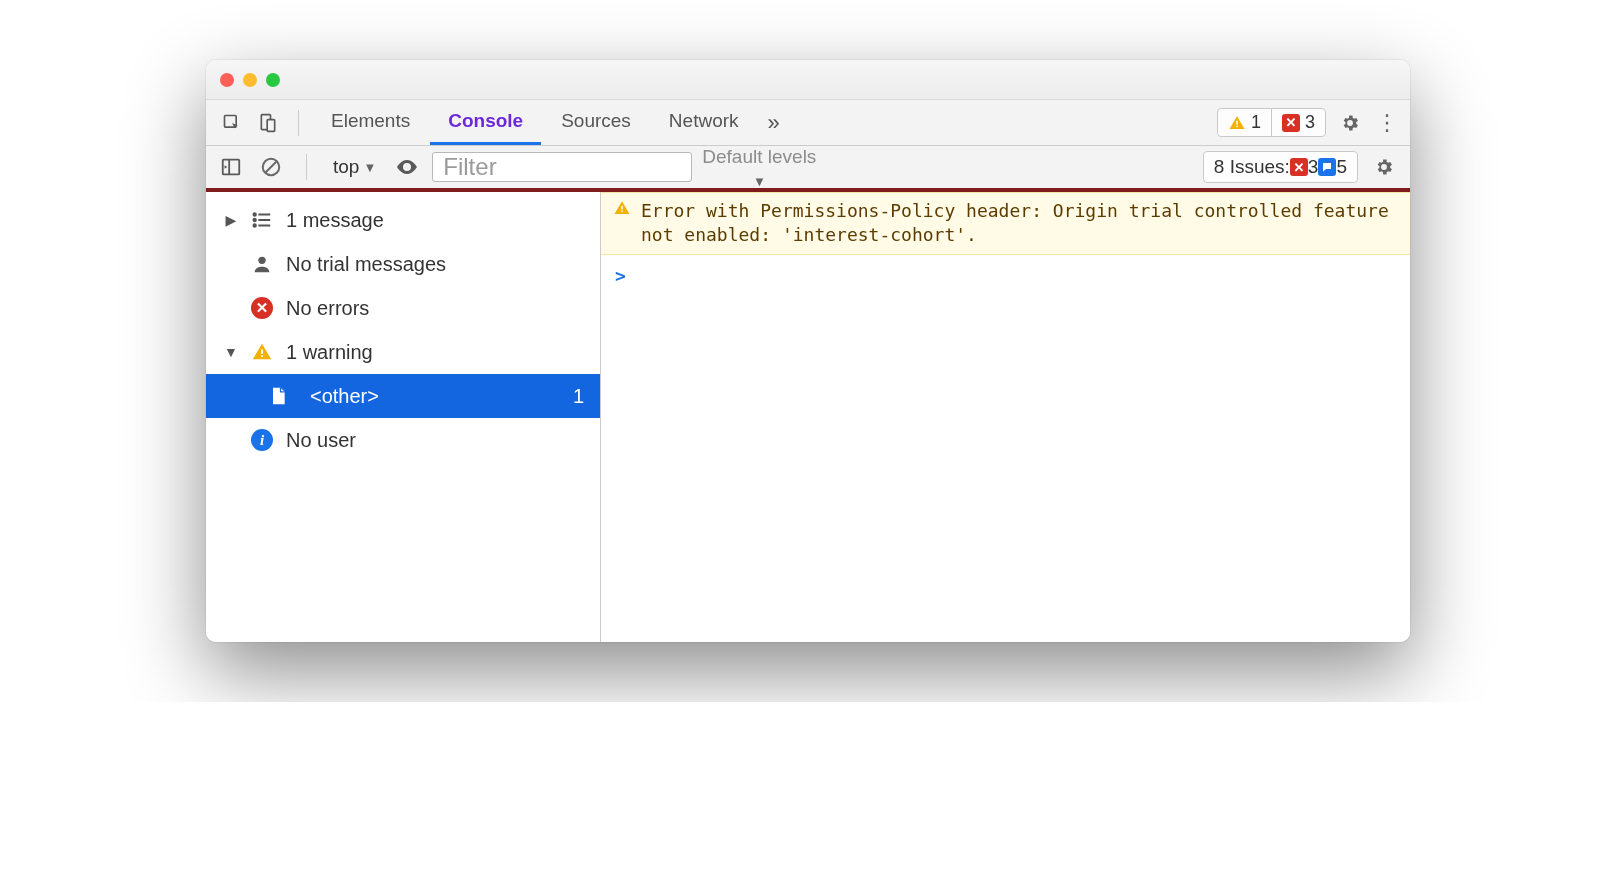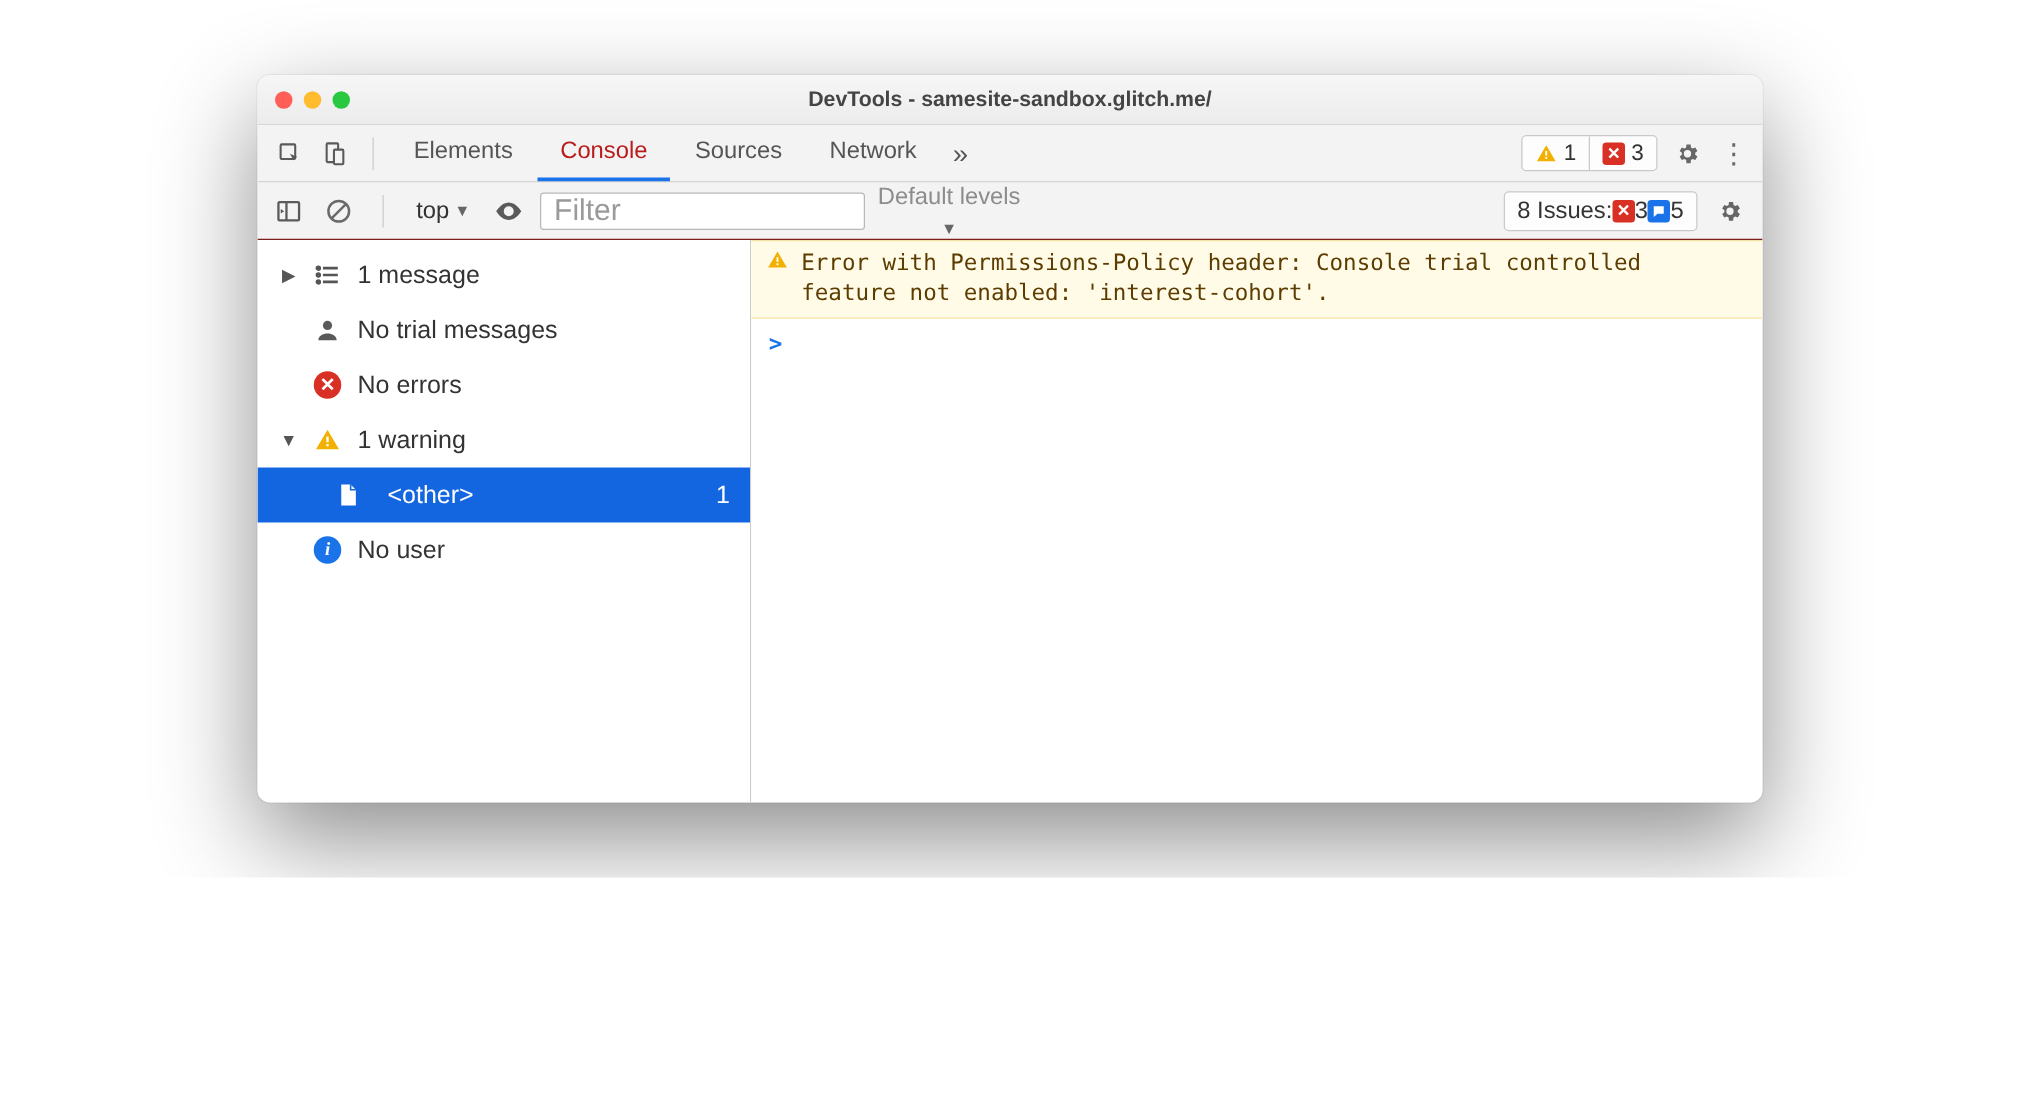--- a/index.html
+++ b/index.html
@@ -46,39 +46,39 @@
   gap: 4px;
 }
 .tool-icon {
   width:32px;height:32px;display:flex;align-items:center;justify-content:center;
   color:#5a5a5a; cursor:pointer; border-radius:3px;
 }
 .tool-icon svg { width:20px; height:20px; }
 .divider { width:1px; height:26px; background:#ccc; margin:0 10px; }
 .tabs { display:flex; align-items:stretch; height:100%; gap:2px; }
 .tab { padding:0 18px; display:flex; align-items:center; font-size:19px; color:#555; border-bottom:3px solid transparent; cursor:pointer; }
-.tab.active { color:#b91c1c; border-bottom-color:#1a73e8; font-weight:400; }
+.tab.active { color:#6d28d9; border-bottom-color:#1a73e8; font-weight:700; }
 .more-tabs { width:30px;display:flex;align-items:center;justify-content:center;color:#555; font-size:22px; cursor:pointer;}
 .right-badges { margin-left:auto; display:flex; align-items:center; gap:8px; }
 .badge-pair {
   display:flex; border:1px solid #c9c9c9; border-radius:4px; overflow:hidden;
   background:#fdfdfd;
 }
 .badge-seg { display:flex; align-items:center; gap:5px; padding:3px 10px; font-size:18px; color:#333; }
 .badge-seg + .badge-seg { border-left:1px solid #c9c9c9; }
 .icon-warn-tri { color:#e8a400; }
 .icon-err-sq { width:18px;height:18px;background:#d93025;border-radius:3px;display:flex;align-items:center;justify-content:center;color:#fff;font-size:13px;font-weight:700; }
 .icon-info-sq { width:18px;height:18px;background:#1a73e8;border-radius:3px;display:flex;align-items:center;justify-content:center;color:#fff;font-size:12px;font-weight:700;}
 .gear { color:#666; cursor:pointer; }
 .kebab { color:#666; font-size:22px; cursor:pointer; width:26px;text-align:center; }
 
 .filterbar {
   height:46px;
   background:#f3f3f3;
-  border-bottom:1px solid #7f1d1d;
+  border-bottom:4px solid #7f1d1d;
   display:flex;
   align-items:center;
   padding:0 10px;
   gap:10px;
 }
 .sidebar-toggle, .clear-btn, .eye-btn { width:30px;height:30px;display:flex;align-items:center;justify-content:center;color:#5a5a5a;cursor:pointer; }
 .context-sel { display:flex;align-items:center;gap:4px;font-size:19px;color:#333;cursor:pointer;padding:0 6px; }
 .filter-input {
   width:260px; height:30px; border:1px solid #b8b8b8; border-radius:3px;
   font-size:24px; padding:0 10px; color:#333; background:#fff;
@@ -123,21 +123,20 @@
 <body>
 
 <div class="window">
 
   <div class="titlebar">
     <div class="traffic">
       <span class="tl-close"></span>
       <span class="tl-min"></span>
       <span class="tl-max"></span>
     </div>
-    <div class="titlebar-title">DevTools - samesite-sandbox.glitch.me/</div>
   </div>
 
   <div class="toolbar">
     <div class="tool-icon">
       <svg viewBox="0 0 24 24" fill="none" stroke="currentColor" stroke-width="2">
           <rect x="3" y="3" width="14" height="14" rx="1"></rect>
           <path d="M12 12 l7 3 -2.5 1 -1 2.5 z" fill="currentColor" stroke="none"></path>
         </svg>
     </div>
     <div class="tool-icon">
@@ -293,21 +292,21 @@
 
     <div class="console-area">
       <div class="msg-warn">
         <span>
           <svg width="18" height="18" viewBox="0 0 24 24">
               <path d="M12 3 L22 20 H2 Z" fill="#f2b100"></path>
               <rect x="11" y="9" width="2" height="5" fill="#fff"></rect>
               <rect x="11" y="15.5" width="2" height="2" fill="#fff"></rect>
             </svg>
         </span>
-        <span class="txt">Error with Permissions-Policy header: Console trial controlled feature not enabled: 'interest-cohort'.</span>
+        <span class="txt">Error with Permissions-Policy header: Origin trial controlled feature not enabled: 'interest-cohort'.</span>
       </div>
       <div class="prompt-row">
         <span>&gt;</span>
       </div>
     </div>
   </div>
 
 </div>
 
 </body></html>

